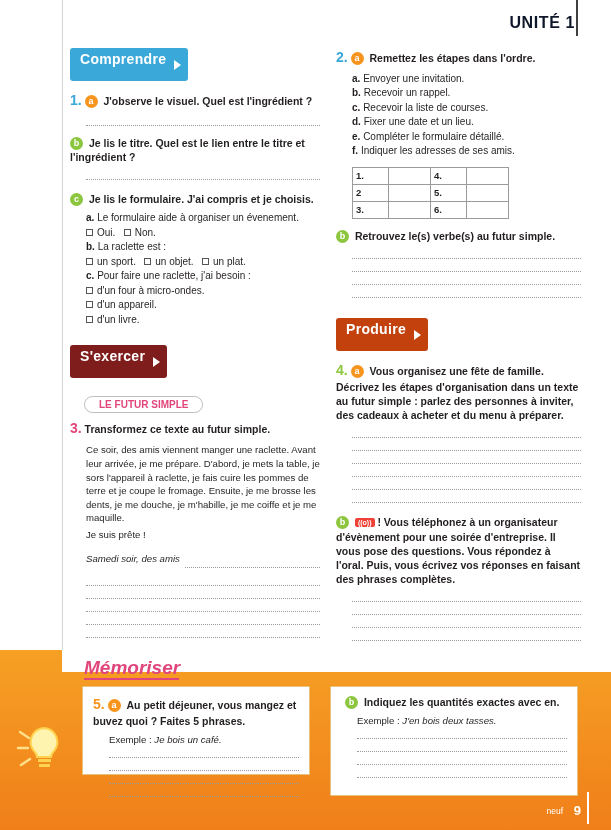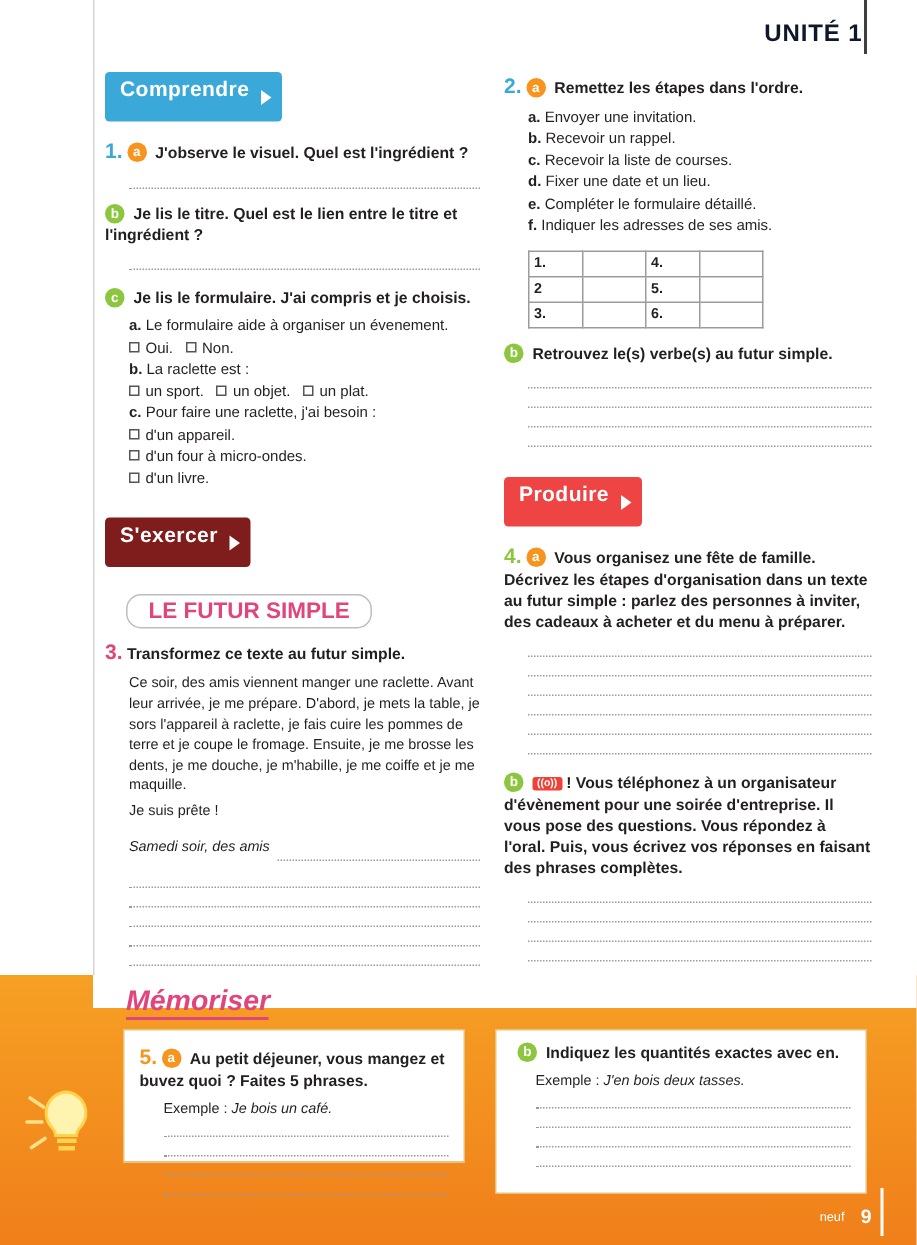--- a/index.html
+++ b/index.html
@@ -41,21 +41,21 @@
   }
   .banner::after{
     content:""; position:absolute; right:7px; top:50%;
     transform:translateY(-50%);
     border-left:7px solid #ffffff;
     border-top:5px solid transparent;
     border-bottom:5px solid transparent;
   }
   .banner.blue   { background:#3aa8d8; }
   .banner.pink   { background:#7f1d1d; }
-  .banner.green  { background:#ef4444; }
+  .banner.green  { background:#c2410c; }
 
   .banner-row { margin-bottom:10px; }
 
   
   .clet {
     display:inline-block; width:13px; height:13px; line-height:13px;
     border-radius:50%; text-align:center; color:#fff;
     font-size:9px; font-weight:bold; vertical-align:1px;
     margin-right:3px;
   }
@@ -84,21 +84,21 @@
 
   .chk {
     display:inline-block; width:7px; height:7px;
     border:1px solid #555; margin-right:4px; vertical-align:0px;
   }
 
   
   .tag-box {
     display:inline-block;
     border:1px solid #bdbdbd; border-radius:10px;
-    padding:2px 14px; font-size:15px; font-weight:bold;
+    padding:2px 14px; font-size:10px; font-weight:bold;
     color:#e0457b; margin:8px 0 6px 14px;
   }
 
   .para {
     font-size:9.6px; color:#231f20; line-height:1.42;
     margin-left:16px; margin-top:3px;
   }
   .ital { font-style:italic; }
 
   
@@ -202,24 +202,24 @@
       <span class="chk"></span><span>un sport.</span>&nbsp;&nbsp;
       <span class="chk"></span><span>un objet.</span>&nbsp;&nbsp;
       <span class="chk"></span><span>un plat.</span>
     </div>
 
     <div class="item">
       <span class="lbl">c.</span>
       <span>Pour faire une raclette, j'ai besoin :</span>
     </div>
     <div class="item">
+      <span class="chk"></span><span>d'un four à micro-ondes.</span>
+    </div>
+    <div class="item">
       <span class="chk"></span><span>d'un appareil.</span>
-    </div>
-    <div class="item">
-      <span class="chk"></span><span>d'un four à micro-ondes.</span>
     </div>
     <div class="item">
       <span class="chk"></span><span>d'un livre.</span>
     </div>
   </div>
 
   <div class="banner-row" style="margin-top:18px;">
     <span class="banner pink">S'exercer</span>
   </div>
 

